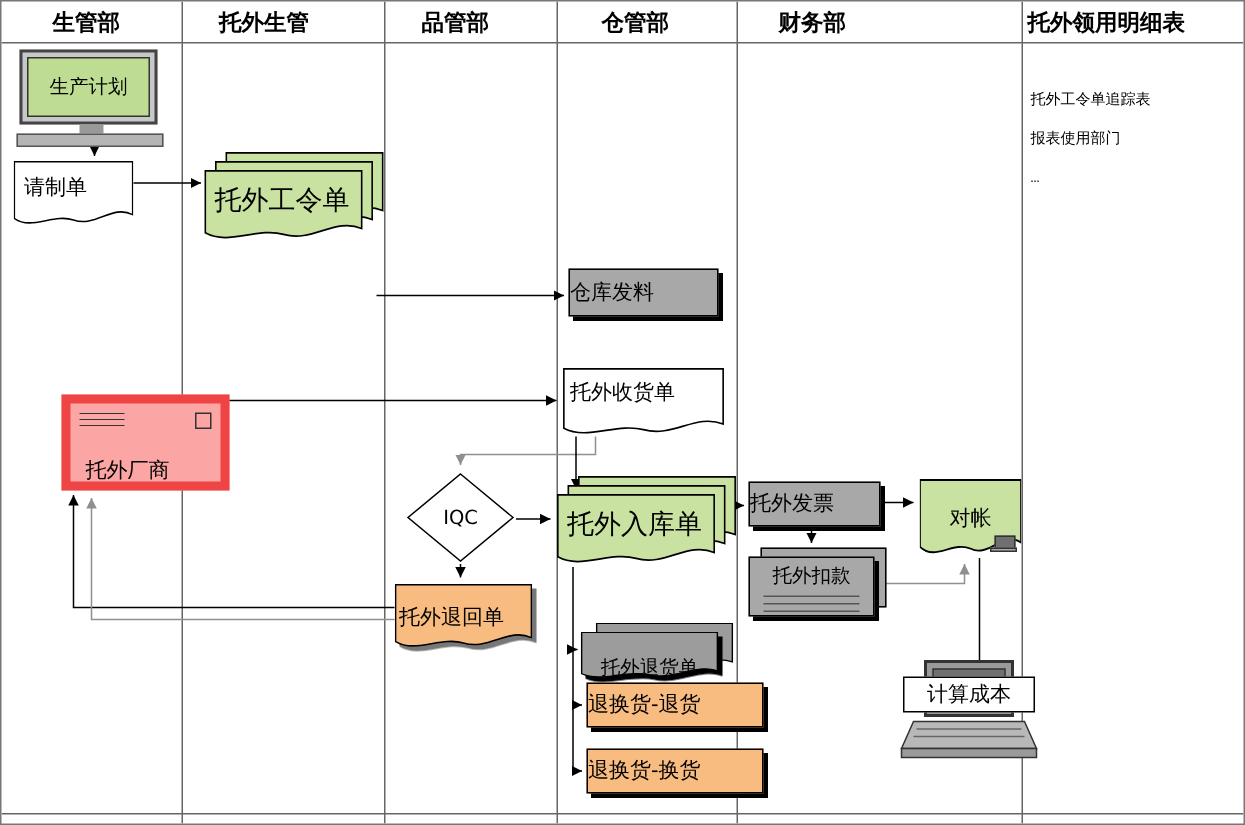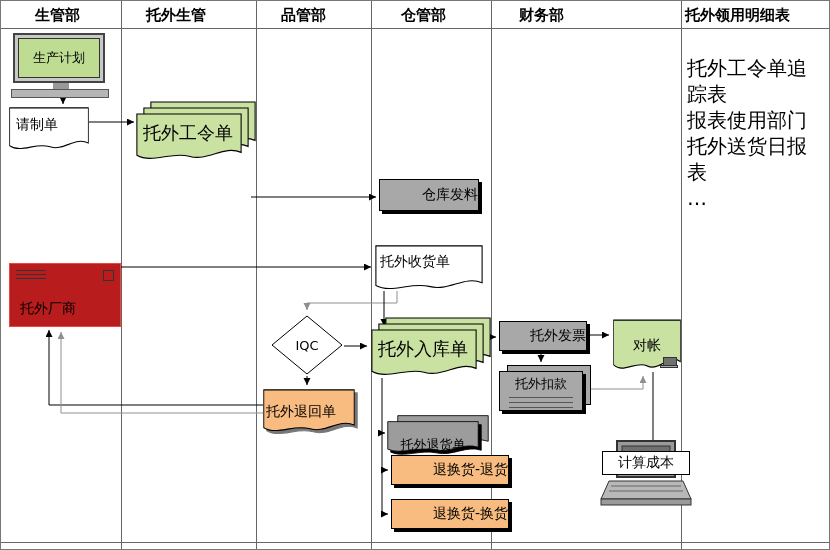--- a/index.html
+++ b/index.html
@@ -17,53 +17,53 @@
   .lng{stroke:#8f8f8f;stroke-width:1;fill:none;}
   .shape{position:absolute;z-index:2;}
   .sheet{position:absolute;width:106px;height:48px;overflow:visible;}
   path.green{fill:var(--paper-green,#c9e2a1);stroke:#000;stroke-width:1.2;}
   path.whitep{fill:#fff;stroke:#000;stroke-width:1.2;}
   path.orangep{fill:var(--paper-orange,#f8bb80);stroke:#000;stroke-width:1.2;}
   path.grayp{fill:var(--sheet-gray,#9c9c9c);stroke:#000;stroke-width:1.2;}
   .stack-label{position:absolute;left:0;top:12px;width:104px;height:40px;display:flex;
     align-items:center;justify-content:center;font-size:18px;white-space:nowrap;}
   .box3d{position:absolute;background:var(--box-gray,#a8a8a8);border:1px solid #000;
-    box-shadow:3px 3px 0 #000;display:flex;align-items:center;justify-content:flex-end;
+    box-shadow:3px 3px 0 #000;display:flex;align-items:center;justify-content:flex-start;
     font-size:14px;box-sizing:border-box;white-space:nowrap;}
   .box3d.orange{background:var(--paper-orange,#f8bb80);}
   .doclabel{position:absolute;font-size:14px;white-space:nowrap;}
   .shadowed{filter:drop-shadow(3px 3px 0 #777);}
   .shadowedk{filter:drop-shadow(3px 3px 0 #000);}
   
   .monitor{position:absolute;left:2px;top:0;width:92px;height:50px;background:#c8c8c8;
     border:2px solid #444;padding:3px;box-sizing:border-box;}
   .screen{width:100%;height:100%;background:var(--screen-green,#bedd92);border:1px solid #333;
     display:flex;align-items:center;justify-content:center;font-size:13px;box-sizing:border-box;}
   .stand{position:absolute;left:42px;top:50px;width:16px;height:6px;background:#999;}
   .kb{position:absolute;left:0;top:56px;width:98px;height:9px;background:#b5b5b5;
     border:1px solid #555;box-sizing:border-box;}
   
-  .vendor{background:#b91c1c;border:1px solid #ef4444;box-sizing:border-box;}
+  .vendor{background:#fca5a5;border:6px solid #ef4444;box-sizing:border-box;margin-left:32px;}
   .vlines{position:absolute;left:6px;top:6px;width:30px;height:11px;
     background:repeating-linear-gradient(#333 0 1px,transparent 1px 4px);}
   .vbox{position:absolute;right:6px;top:6px;width:9px;height:9px;border:1px solid #333;}
   .vlabel{position:absolute;left:10px;top:36px;font-size:14px;white-space:nowrap;}
   
   .dsheet{position:absolute;width:84px;height:40px;background:var(--box-gray,#a8a8a8);
     border:1px solid #000;box-sizing:border-box;}
   .dsheet.front{box-shadow:3px 3px 0 #000;}
   .dlabel{margin-top:3px;text-align:center;font-size:13px;white-space:nowrap;}
   .tline{height:1px;background:#555;margin:4px 9px 0;}
   
   .mini-laptop{position:absolute;right:3px;bottom:3px;width:18px;height:11px;}
   .mini-screen{position:absolute;left:3px;top:0;width:12px;height:7px;background:#707070;border:1px solid #333;}
   .mini-base{position:absolute;left:0;bottom:0;width:18px;height:3px;background:#aaa;border:1px solid #333;box-sizing:border-box;}
   
   .reports{position:absolute;z-index:2;}
-  .ritem{font-size:20px;line-height:26px;word-break:break-all;}
+  .ritem{font-size:10px;line-height:26px;word-break:break-all;font-family:Liberation Mono, monospace;}
   .diamond-label{position:absolute;inset:0;display:flex;align-items:center;justify-content:center;font-size:13px;}
   .center-label{position:absolute;inset:0;display:flex;align-items:center;justify-content:center;font-size:14px;white-space:nowrap;margin-top:10px;}
 </style>
 </head>
 <body>
 
 <div class="canvas">
 
   <div class="vline" style="left:120px"></div>
   <div class="vline" style="left:255px"></div>
@@ -235,17 +235,16 @@
       <line x1="12" y1="47" x2="82" y2="47" stroke="#666"></line>
       <line x1="10" y1="52" x2="84" y2="52" stroke="#666"></line>
       <rect x="2" y="60" width="90" height="6" fill="#9a9a9a" stroke="#333"></rect>
     </svg>
     <div style="position:absolute;left:3px;top:12px;width:88px;height:24px;background:#fff;border:1px solid #000;display:flex;align-items:center;justify-content:center;font-size:14px;box-sizing:border-box">计算成本</div>
   </div>
 
   <div class="reports" style="left:686px;top:54px;width:130px">
     <div class="ritem">托外工令单追踪表</div>
     <div class="ritem">报表使用部门</div>
-    <div class="ritem">托外送货日报表</div>
     <div class="ritem">…</div>
   </div>
 
 </div>
 
 </body></html>

